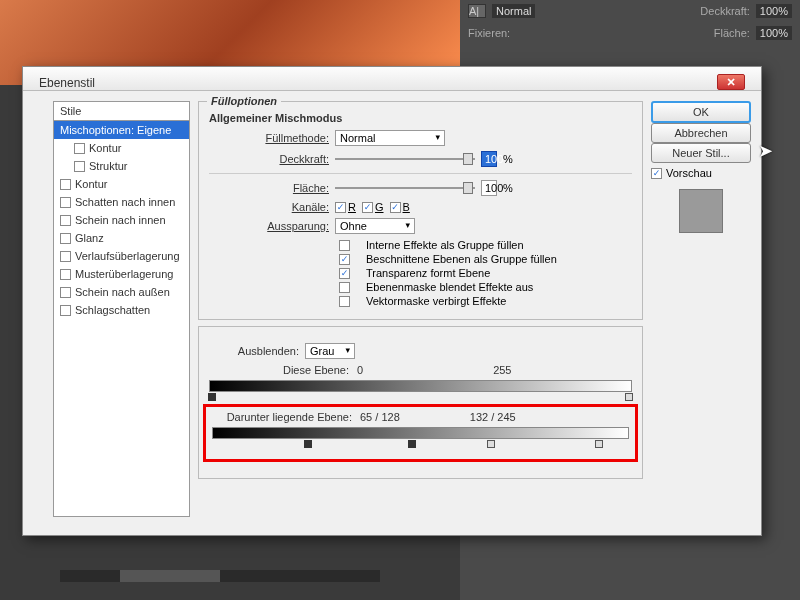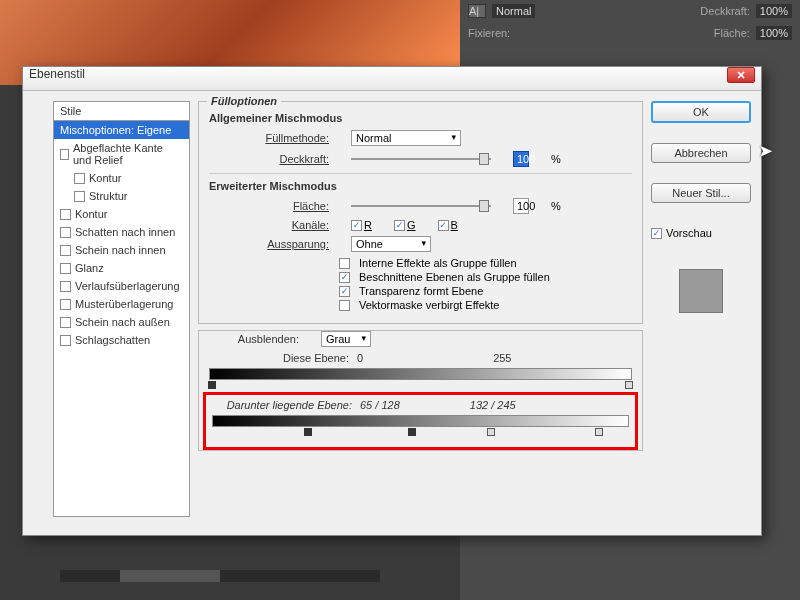--- a/index.html
+++ b/index.html
@@ -3,58 +3,58 @@
 <meta charset="utf-8">
 <style>
 * { box-sizing: border-box; margin: 0; padding: 0; font-family: Tahoma, Arial, sans-serif; font-size: 11px; }
 body { background: #3a3a3a; width: 800px; height: 600px; overflow: hidden; position: relative; }
 .bg-image { position: absolute; left: 0; top: 0; width: 460px; height: 85px; background: linear-gradient(135deg, #d97a4a, #a04020, #ff9050); }
 .bg-panel { position: absolute; right: 0; top: 0; width: 340px; height: 600px; background: #4a4a4a; }
 .bg-row { display: flex; align-items: center; padding: 4px 8px; color: #ccc; gap: 6px; }
 .bg-label { color: #aaa; }
 .bg-val { background: #333; padding: 1px 4px; color: #ddd; }
 .dialog { position: absolute; left: 22px; top: 66px; width: 740px; height: 470px; background: #f0f0f0; border: 1px solid #888; box-shadow: 4px 4px 12px rgba(0,0,0,0.5); }
-.titlebar { height: 24px; background: linear-gradient(#fdfdfd,#e8e8e8); border-bottom: 1px solid #bbb; display: flex; align-items: flex-start; padding: 0 6px; }
+.titlebar { height: 24px; background: linear-gradient(#fdfdfd,#e8e8e8); border-bottom: 1px solid #bbb; display: flex; align-items: flex-end; padding: 0 16px; }
 .titlebar .title { flex: 1; color: #333; font-size: 12px; }
 .close-btn { width: 28px; height: 16px; background: linear-gradient(#e76,#c33); border: 1px solid #a22; border-radius: 2px; color: #fff; display: flex; align-items: center; justify-content: center; font-weight: bold; cursor: pointer; }
 .dialog-body { display: flex; height: calc(100% - 24px); padding: 10px; gap: 8px; }
 .styles-col { width: 157px; padding-left: 20px; }
 .styles-header { background: #fff; border: 1px solid #999; padding: 3px 6px; color: #333; }
 .styles-list { border: 1px solid #999; border-top: none; background: #fff; height: 396px; }
 .style-row { display: flex; align-items: center; padding: 3px 6px; gap: 4px; color: #333; cursor: pointer; }
 .style-row.selected { background: #2a6fd6; color: #fff; }
 .style-row.indent { padding-left: 20px; }
 .chk { width: 11px; height: 11px; border: 1px solid #888; background: #fff; }
 .main-col { flex: 1; }
 .fieldset { border: 1px solid #bbb; padding: 8px 10px 10px; margin-bottom: 6px; position: relative; }
 .fieldset > .legend { position: absolute; top: -7px; left: 8px; background: #f0f0f0; padding: 0 4px; color: #333; font-weight: bold; font-style: italic; }
 .sub-legend { font-weight: bold; color: #333; margin: 2px 0 6px; }
-.form-row { display: flex; align-items: center; margin-bottom: 5px; gap: 22px; }
+.form-row { display: flex; align-items: center; margin-bottom: 5px; gap: 6px; }
 .form-label { width: 120px; text-align: right; text-decoration: underline; color: #333; }
 .form-label.plain { text-decoration: none; }
 .select { background: #fff; border: 1px solid #999; padding: 1px 18px 1px 4px; position: relative; min-width: 80px; cursor: pointer; }
 .select::after { content: "▾"; position: absolute; right: 4px; top: 1px; font-size: 9px; }
 .slider { flex: 1; height: 14px; position: relative; max-width: 140px; }
 .slider-track { position: absolute; left: 0; right: 0; top: 6px; height: 2px; background: #999; }
 .slider-thumb { position: absolute; width: 10px; height: 12px; background: #ddd; border: 1px solid #777; top: 1px; }
 .num-input { width: 16px; border: 1px solid #999; padding: 1px 3px; text-align: left; background: #fff; }
 .num-input.hl { background: #2a6fd6; color: #fff; border-color: #14a; }
 .chan { display: flex; align-items: center; gap: 2px; }
 .chan .cb { width: 11px; height: 11px; border: 1px solid #888; background: #fff; display: flex; align-items: center; justify-content: center; color: #2a6fd6; font-size: 9px; }
-.chk-row { display: flex; align-items: center; gap: 9px; margin: 2px 0 2px 130px; }
+.chk-row { display: flex; align-items: center; gap: 16px; margin: 2px 0 2px 130px; }
 .chk-row .cb { width: 11px; height: 11px; border: 1px solid #888; background: #fff; display: inline-flex; align-items: center; justify-content: center; color: #2a6fd6; font-size: 9px; }
-.blend-section { border: 1px solid #bbb; padding: 0 10px; }
+.blend-section { border: 1px solid #bbb; padding: 16px 10px; }
 .blend-row { display: flex; align-items: center; gap: 8px; margin-bottom: 4px; }
 .blend-label { width: 140px; text-align: right; color: #333; }
 .blend-vals { display: flex; gap: 30px; color: #333; }
 .grad-bar { height: 12px; margin: 2px 0 12px 0; background: linear-gradient(to right, #000, #fff); border: 1px solid #888; position: relative; }
 .grad-thumb { position: absolute; bottom: -10px; width: 8px; height: 8px; background: #333; }
 .grad-thumb.w { background: #ddd; border: 1px solid #555; }
-.redbox { border: 3px solid #e00; padding: 4px 6px 8px; margin-top: 2px; margin-left: -6px; margin-right: -6px; font-style: italic; }
-.btn-col { width: 100px; display: flex; flex-direction: column; gap: 20px; }
+.redbox { border: 3px solid #e00; padding: 4px 6px 8px; margin-top: 2px; margin-left: -6px; margin-right: -6px; }
+.btn-col { width: 100px; display: flex; flex-direction: column; gap: 0; }
 .btn { border: 1px solid #888; background: linear-gradient(#fdfdfd,#e4e4e4); padding: 3px 0; text-align: center; border-radius: 3px; cursor: pointer; color: #333; }
 .btn.primary { border: 2px solid #3a9be8; }
 .preview-row { display: flex; align-items: center; gap: 4px; margin-top: 4px; }
 .preview-row .cb { width: 11px; height: 11px; border: 1px solid #888; background: #fff; display: inline-flex; align-items: center; justify-content: center; color: #2a6fd6; font-size: 9px; }
 .preview-swatch { width: 44px; height: 44px; background: #9a9a9a; border: 1px solid #777; margin: 10px auto; }
 .cursor { position: absolute; left: 758px; top: 140px; font-size: 18px; color: #fff; text-shadow: 0 0 2px #000; pointer-events: none; }
 .scrollbar { position: absolute; left: 60px; bottom: 18px; width: 320px; height: 12px; background: #2a2a2a; }
 .scrollbar-thumb { position: absolute; left: 60px; width: 100px; height: 100%; background: #555; }
 </style>
 </head>
@@ -85,24 +85,20 @@
         <span>✕</span>
       </div>
   </div>
   <div class="dialog-body">
     <div class="styles-col">
       <div class="styles-header">Stile</div>
       <div class="styles-list" id="styles-list">
           <div class="style-row selected">
             <span>Mischoptionen: Eigene</span>
           </div>
-          <div class="style-row">
-            <span class="chk"></span>
-            <span>Abgeflachte Kante und Relief</span>
-          </div>
           <div class="style-row indent">
             <span class="chk"></span>
             <span>Kontur</span>
           </div>
           <div class="style-row indent">
             <span class="chk"></span>
             <span>Struktur</span>
           </div>
           <div class="style-row">
             <span class="chk"></span>
@@ -149,21 +145,20 @@
         <div class="form-row">
           <div class="form-label">Deckkraft:</div>
           <div class="slider">
               <div class="slider-track"></div>
               <div class="slider-thumb" style="left:128px"></div>
             </div>
           <span class="num-input hl">100</span>
           <span>%</span>
         </div>
         <div style="height:1px;background:#ccc;margin:6px 0"></div>
-        <div class="sub-legend">Erweiterter Mischmodus</div>
         <div class="form-row">
           <div class="form-label">Fläche:</div>
           <div class="slider">
               <div class="slider-track"></div>
               <div class="slider-thumb" style="left:128px"></div>
             </div>
           <span class="num-input">100</span>
           <span>%</span>
         </div>
         <div class="form-row">
@@ -189,20 +184,24 @@
             <span class="cb"></span>
             <span>Interne Effekte als Gruppe füllen</span>
           </div>
         <div class="chk-row">
             <span class="cb">✓</span>
             <span>Beschnittene Ebenen als Gruppe füllen</span>
           </div>
         <div class="chk-row">
             <span class="cb">✓</span>
             <span>Transparenz formt Ebene</span>
+          </div>
+        <div class="chk-row">
+            <span class="cb"></span>
+            <span>Ebenenmaske blendet Effekte aus</span>
           </div>
         <div class="chk-row">
             <span class="cb"></span>
             <span>Vektormaske verbirgt Effekte</span>
           </div>
       </div>
 
       <div class="blend-section">
         <div class="form-row">
           <div class="form-label plain" style="width:90px">Ausblenden:</div>

